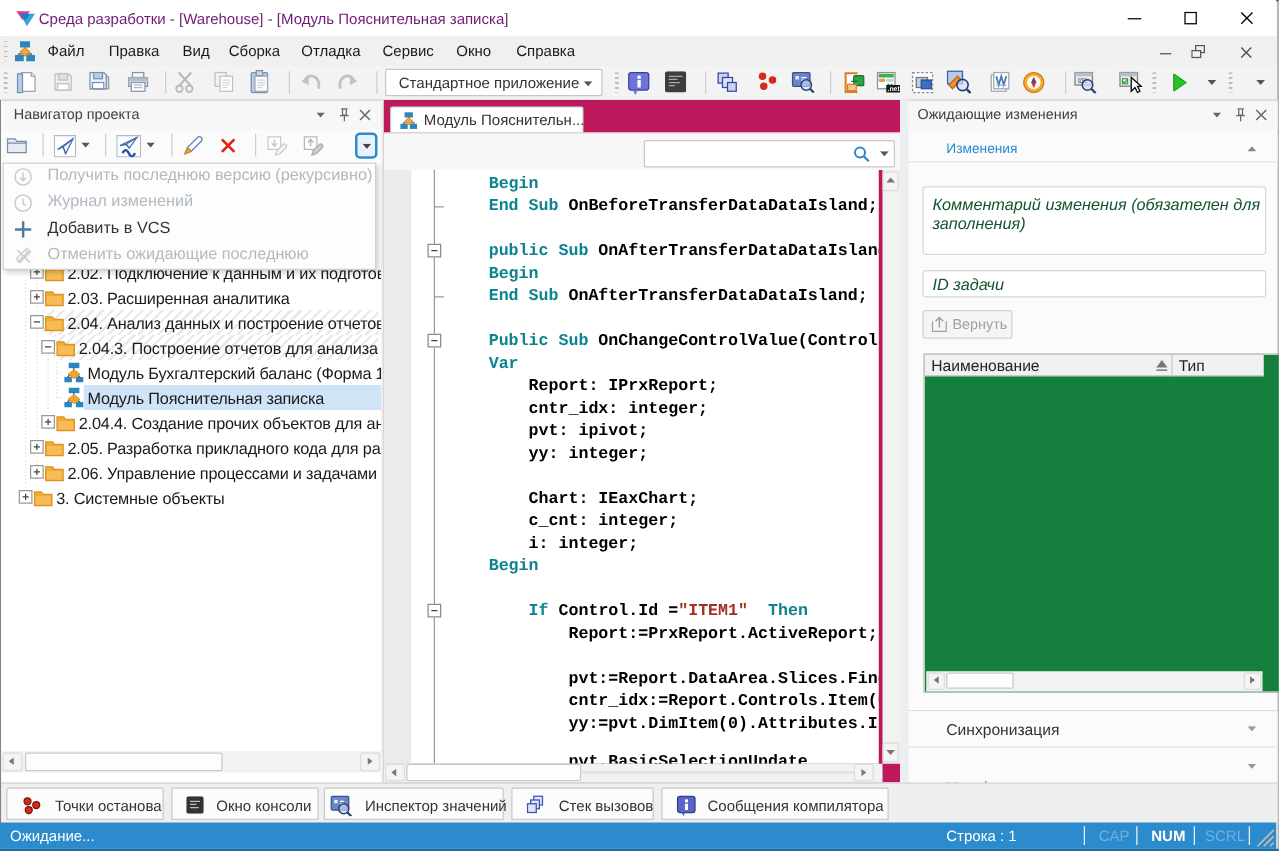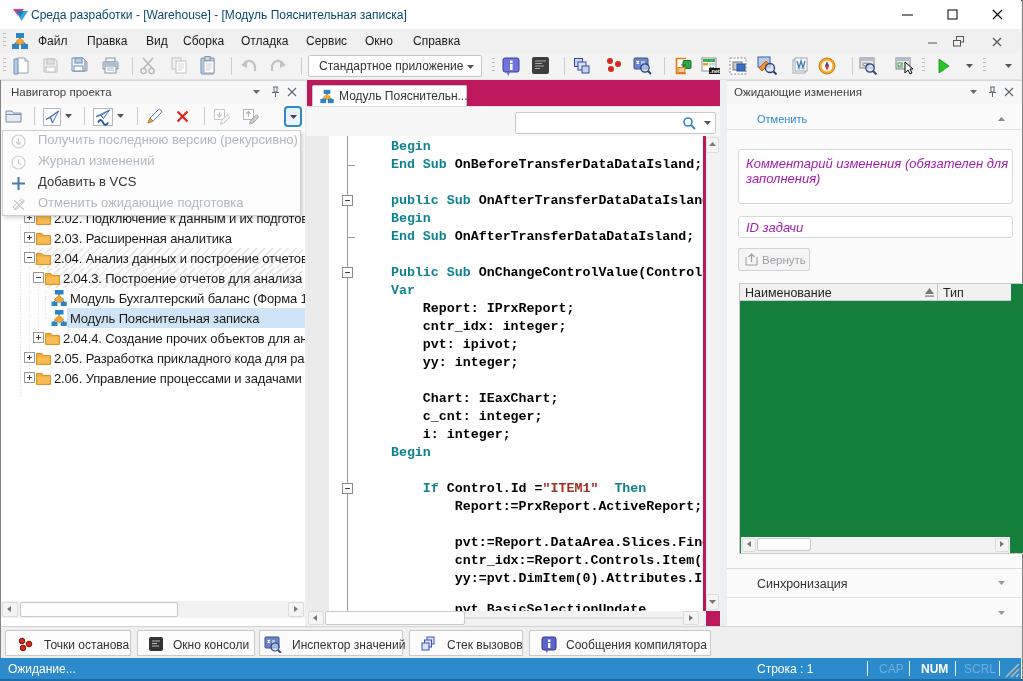--- a/index.html
+++ b/index.html
@@ -5,21 +5,21 @@
   * { margin:0; padding:0; box-sizing:border-box; }
   html,body { width:1023px; height:681px; overflow:hidden; }
   body { font-family:"Liberation Sans", sans-serif; position:relative; background:#fff; }
   #win { position:absolute; left:0; top:0; width:1023px; height:681px; border:1px solid #838383; border-top:1px solid #404040; background:#f1f1f1; }
   .abs { position:absolute; }
   .ico { position:absolute; }
   svg { display:block; }
 
   
   #titlebar { position:absolute; left:0; top:0; width:1021px; height:29px; background:#fff; }
-  #titletext { position:absolute; left:31px; top:8px; font-size:12px; color:#0c4a6e; }
+  #titletext { position:absolute; left:31px; top:8px; font-size:12px; color:#701a75; }
 
   
   #menubar { position:absolute; left:0px; top:29px; width:1021px; height:24px; background:#f0f0f0; }
   .mi { position:absolute; top:5px; font-size:12px; color:#1a1a1a; }
 
   
   #toolbar { position:absolute; left:0px; top:53px; width:1021px; height:27px; background:#f3f3f3; border-bottom:1px solid #e3e3e3; }
   .tsep { position:absolute; top:4px; width:1px; height:18px; background:#cdcdcd; }
   .grip { position:absolute; top:5px; width:3px; height:16px;
       background:repeating-linear-gradient(to bottom,#bbb 0 1px,transparent 1px 4px); }
@@ -66,21 +66,21 @@
   .fold i { position:absolute; left:2px; top:4px; width:5px; height:1px; background:#444; }
   .ftick { position:absolute; left:41px; width:7px; height:1px; background:#9a9a9a; }
   #edvscroll { position:absolute; left:399px; top:56px; width:14px; height:475px; background:#f2f2f2; }
   #edhscroll { position:absolute; left:0; top:531px; width:399px; height:15px; background:#f2f2f2; }
 
   
   #rpanel { position:absolute; left:727px; top:80px; width:295px; height:546px; background:#fbfbfb; border-top:1px solid #d9d9d9; }
   #rphead { position:absolute; left:0; top:0; width:100%; height:23px; background:#f7f7f7; }
   .sechdr { position:absolute; left:0; width:100%; height:22px; background:#fbfbfb; border-bottom:1px solid #e4e4e4; }
   .inputbx { position:absolute; left:11px; width:275px; background:#fff; border:1px solid #d4d9dc; border-radius:3px; }
-  .phtext { font-style:italic; color:#a21caf; font-size:13px; }
+  .phtext { font-style:italic; color:#14532d; font-size:13px; }
 
   
   #btabs { position:absolute; left:1px; top:626px; width:1021px; height:32px; background:#efefef; border-top:1px solid #d5d5d5; }
   .btab { position:absolute; top:3px; height:26px; background:#fcfcfc; border:1px solid #c9c9c9; border-radius:2px 2px 0 0; }
   .btab-t { position:absolute; top:11px; font-size:12px; color:#333; white-space:nowrap; }
 
   
   #status { position:absolute; left:0px; top:658px; width:1021px; height:21px; background:#2c8bcc; }
   #status .st { position:absolute; top:4px; font-size:12px; color:#fff; }
   #statusedge { position:absolute; left:0px; top:679px; width:1023px; height:2px; background:#1c6ca3; z-index:60; }
@@ -468,20 +468,30 @@
     </div>
     <div class="trow" style="top:239px">
       <div class="expbox plus" style="left:23px">
           <i></i>
           <b></b>
         </div>
       <svg class="fldr" style="left:35px">
           <use href="#folder"></use>
         </svg>
       <span class="tlabel" style="left:53px">2.06. Управление процессами и задачами</span>
+    </div>
+    <div class="trow" style="top:259px">
+      <div class="expbox plus" style="left:14px">
+          <i></i>
+          <b></b>
+        </div>
+      <svg class="fldr" style="left:26px">
+          <use href="#folder"></use>
+        </svg>
+      <span class="tlabel" style="left:44px">3. Системные объекты</span>
     </div>
   </div>
   <div id="lhscroll">
     <div class="sbbtn" style="left:1px;top:1px;width:16px;height:15px"></div>
     <svg class="ico" style="left:6px;top:5px" width="5" height="7">
         <polygon points="4,0 4,6 0,3" fill="#777"></polygon>
       </svg>
     <div class="sbthumb" style="left:19px;top:1px;width:158px;height:15px"></div>
     <div class="sbbtn" style="left:287px;top:1px;width:16px;height:15px"></div>
     <svg class="ico" style="left:293px;top:5px" width="5" height="7">
@@ -584,21 +594,21 @@
         <polygon points="0,0 7,0 3.5,4" fill="#5f6a72"></polygon>
       </svg>
     <svg class="ico" style="left:260px;top:5px" width="11" height="12" viewBox="0 0 11 12">
         <path d="M3,1 h5 M4,1 v5 h3 v-5 M2,6.5 h7 M5.5,7 v4" stroke="#5f6a72" fill="none"></path>
       </svg>
     <svg class="ico" style="left:277px;top:6px" width="10" height="10">
         <path d="M1,1 L9,9 M9,1 L1,9" stroke="#5f6a72" stroke-width="1.2"></path>
       </svg>
   </div>
   <div class="sechdr" style="top:27px">
-    <span style="position:absolute;left:30px;top:5px;font-size:11px;color:#2b8bd0">Отменить</span>
+    <span style="position:absolute;left:30px;top:5px;font-size:11px;color:#2b8bd0">Изменения</span>
     <svg class="ico" style="left:271px;top:9px" width="8" height="5">
         <polygon points="0,4 7,4 3.5,0" fill="#888"></polygon>
       </svg>
   </div>
   <div class="inputbx" style="top:68px;height:55px">
     <div class="phtext" style="position:absolute;left:7px;top:6px;width:264px;line-height:15px">Комментарий изменения (обязателен для<br>заполнения)</div>
   </div>
   <div class="inputbx" style="top:135px;height:22px">
     <span class="phtext" style="position:absolute;left:7px;top:3px">ID задачи</span>
   </div>
@@ -715,14 +725,14 @@
     </svg>
   <span class="pmi pmgray" style="top:22px">Журнал изменений</span>
   <svg class="ico" style="left:8px;top:45px" width="15" height="15" viewBox="0 0 15 15">
       <path d="M7.5,1 V14 M1,7.5 H14" stroke="#4a7aa8" stroke-width="2"></path>
     </svg>
   <span class="pmi" style="top:43px;color:#333">Добавить в VCS</span>
   <svg class="ico" style="left:8px;top:66px" width="16" height="15" viewBox="0 0 16 15">
       <path d="M2,10 L9,3 L12,6 L5,13 Z M9,3 l1.5,-1.5 3,3 L12,6" fill="none" stroke="#c9ced3"></path>
       <path d="M3,3 L13,13 M13,3 L3,13" stroke="#c9ced3" stroke-width="1.4"></path>
     </svg>
-  <span class="pmi pmgray" style="top:64px">Отменить ожидающие подготовка</span>
+  <span class="pmi pmgray" style="top:64px">Отменить ожидающие последнюю</span>
 </div>
 
 </body></html>

